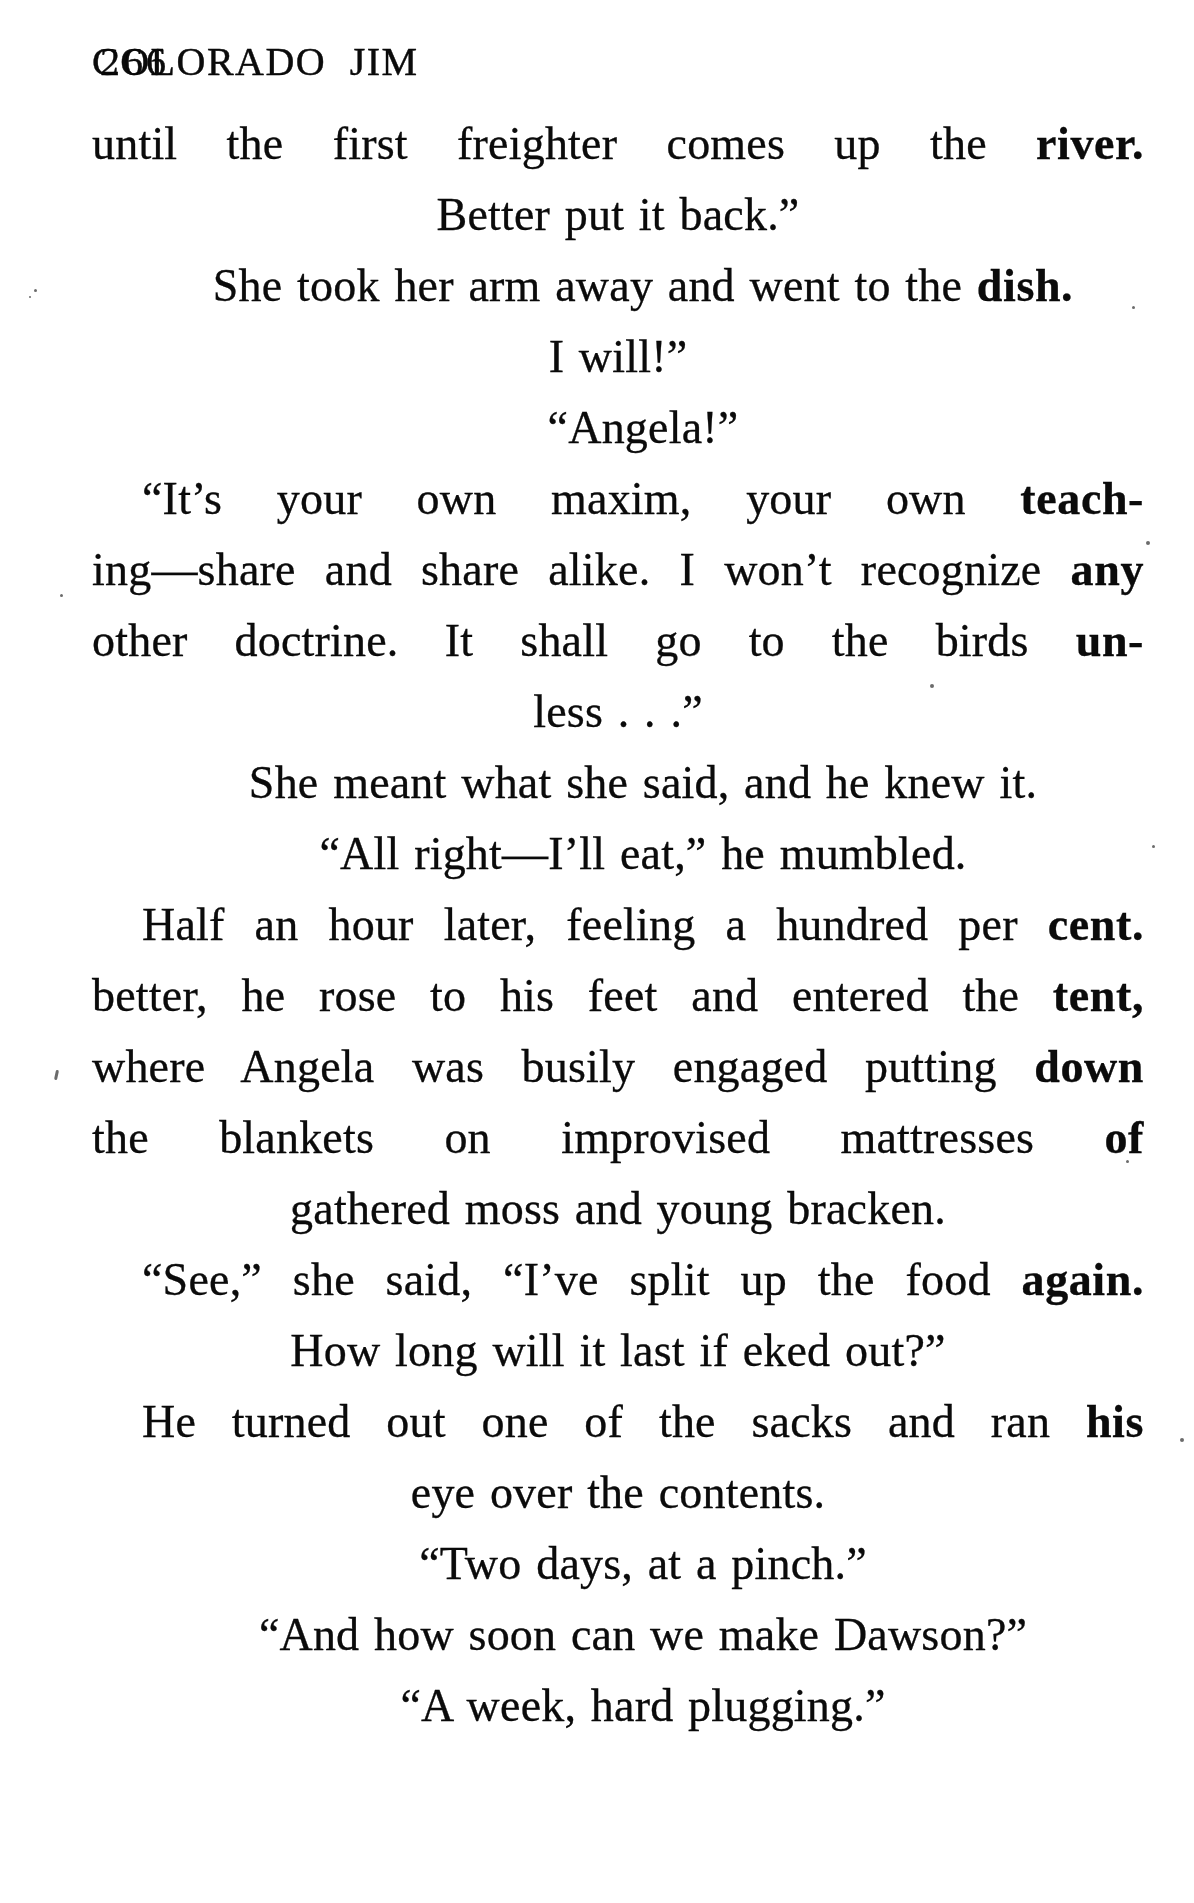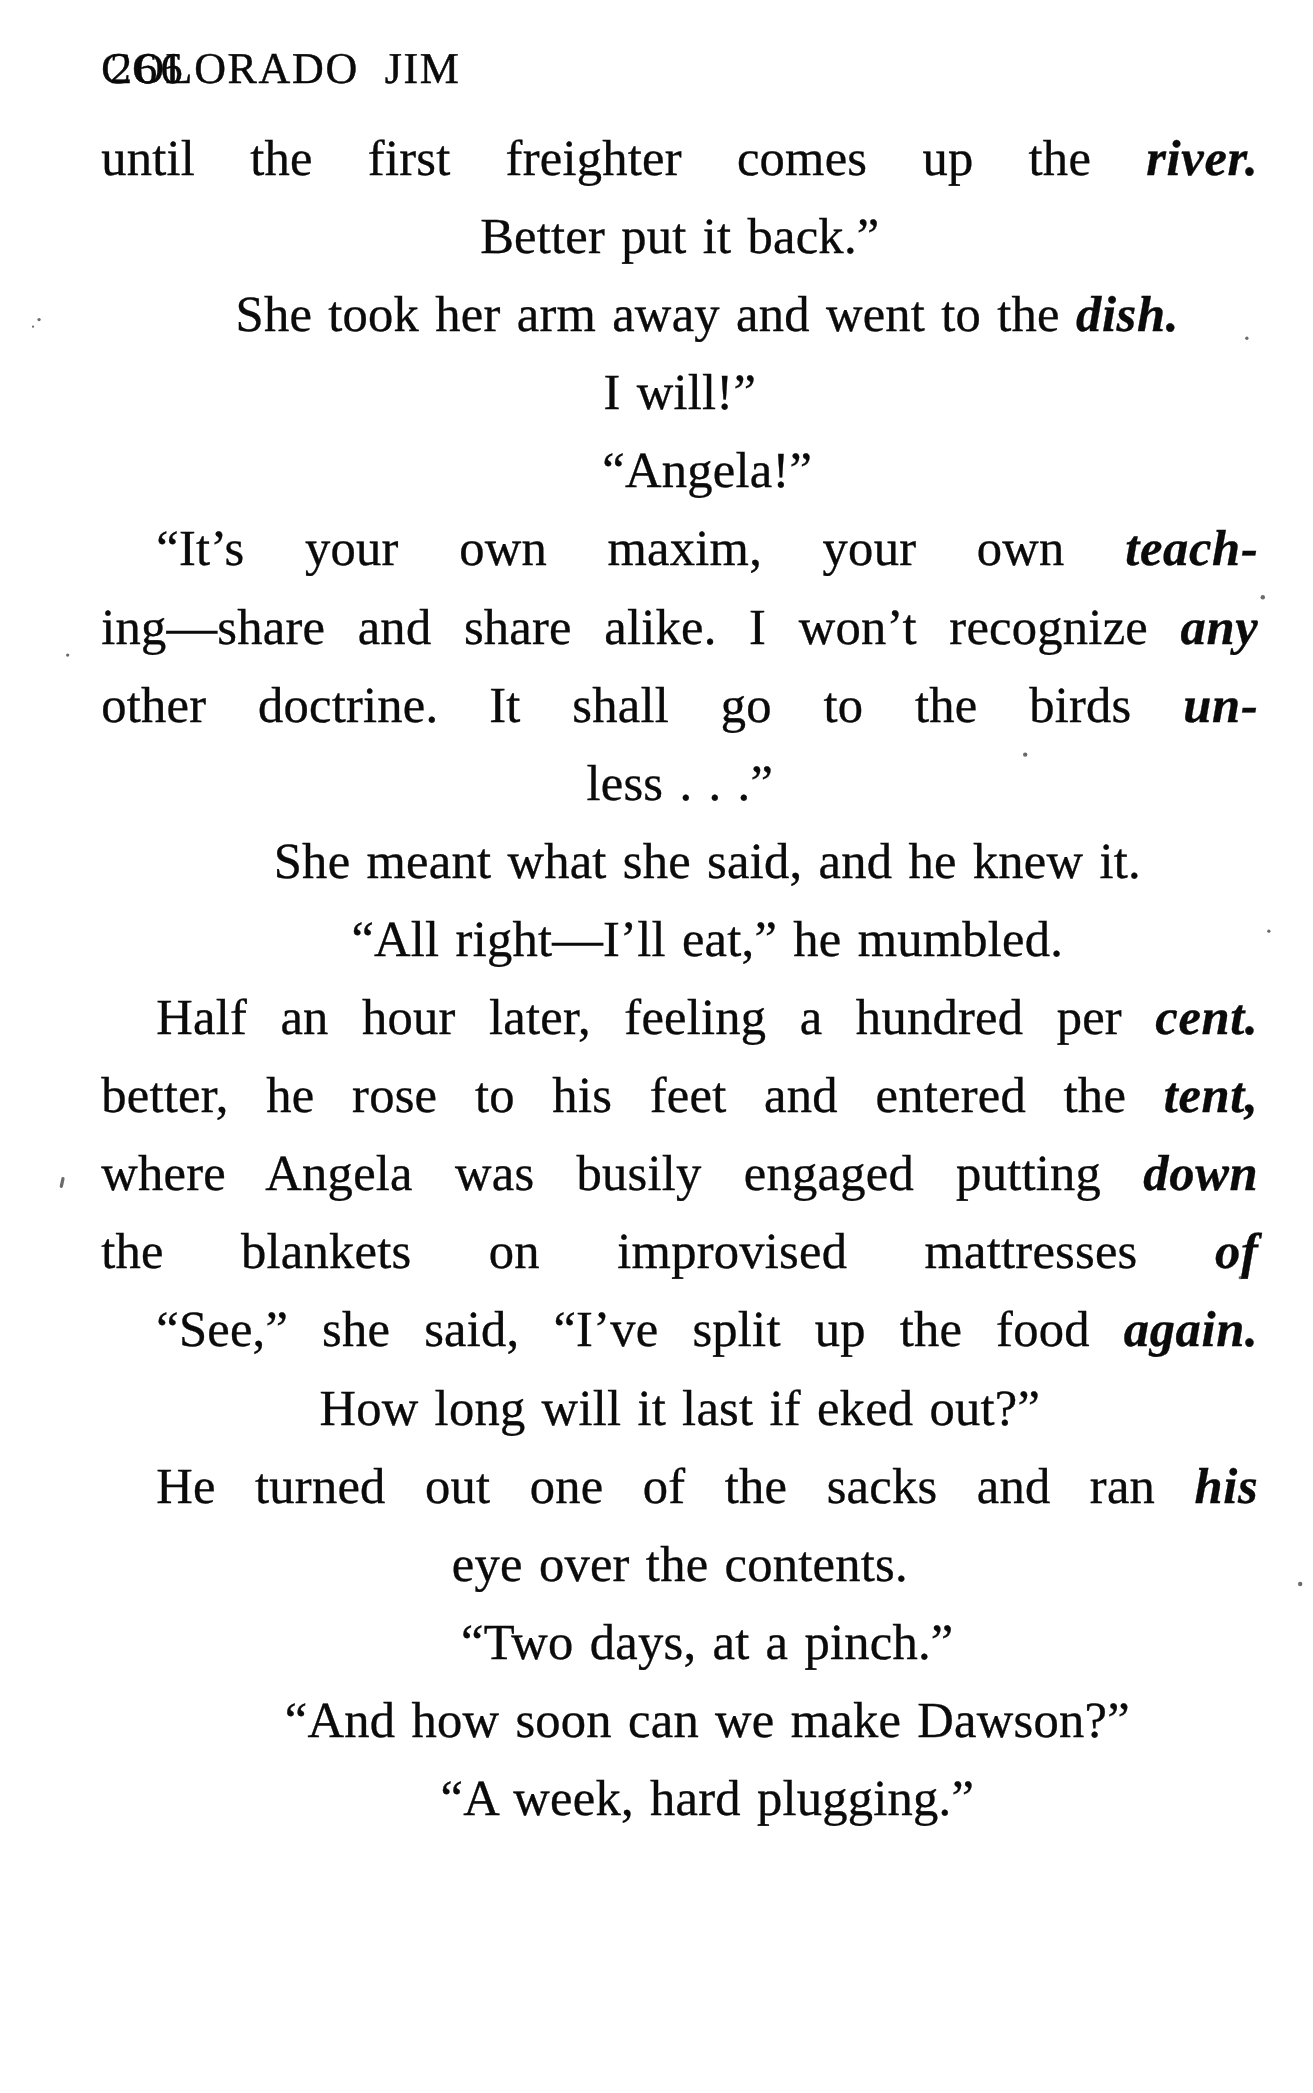--- a/index.html
+++ b/index.html
@@ -60,21 +60,20 @@
   .line.just {
     text-align: justify;
     text-align-last: justify;
   }
   .line.indent {
     text-indent: 50px;
   }
   .line b {
     font-weight: 700;
     letter-spacing: 0.6px;
-    font-style: italic;
   }
   
   .speck {
     position: absolute;
     background: #1c1c1c;
     border-radius: 50%;
     opacity: 0.65;
   }
   .s1 { left: 34px;  top: 289px;  width: 3px; height: 3px; }
   .s2 { left: 29px;  top: 296px;  width: 2px; height: 2px; }
@@ -106,20 +105,21 @@
       <div class="line just indent">“It’s your own maxim, your own <b>teach-</b></div>
       <div class="line just">ing—share and share alike. I won’t recognize <b>any</b></div>
       <div class="line just">other doctrine. It shall go to the birds <b>un-</b></div>
       <div class="line">less . . .”</div>
       <div class="line indent">She meant what she said, and he knew it.</div>
       <div class="line indent">“All right—I’ll eat,” he mumbled.</div>
       <div class="line just indent">Half an hour later, feeling a hundred per <b>cent.</b></div>
       <div class="line just">better, he rose to his feet and entered the <b>tent,</b></div>
       <div class="line just">where Angela was busily engaged putting <b>down</b></div>
       <div class="line just">the blankets on improvised mattresses <b>of</b></div>
+      <div class="line">gathered moss and young bracken.</div>
       <div class="line just indent">“See,” she said, “I’ve split up the food <b>again.</b></div>
       <div class="line">How long will it last if eked out?”</div>
       <div class="line just indent">He turned out one of the sacks and ran <b>his</b></div>
       <div class="line">eye over the contents.</div>
       <div class="line indent">“Two days, at a pinch.”</div>
       <div class="line indent">“And how soon can we make Dawson?”</div>
       <div class="line indent">“A week, hard plugging.”</div>
     </div>
 
   <div class="speck s1"></div>

